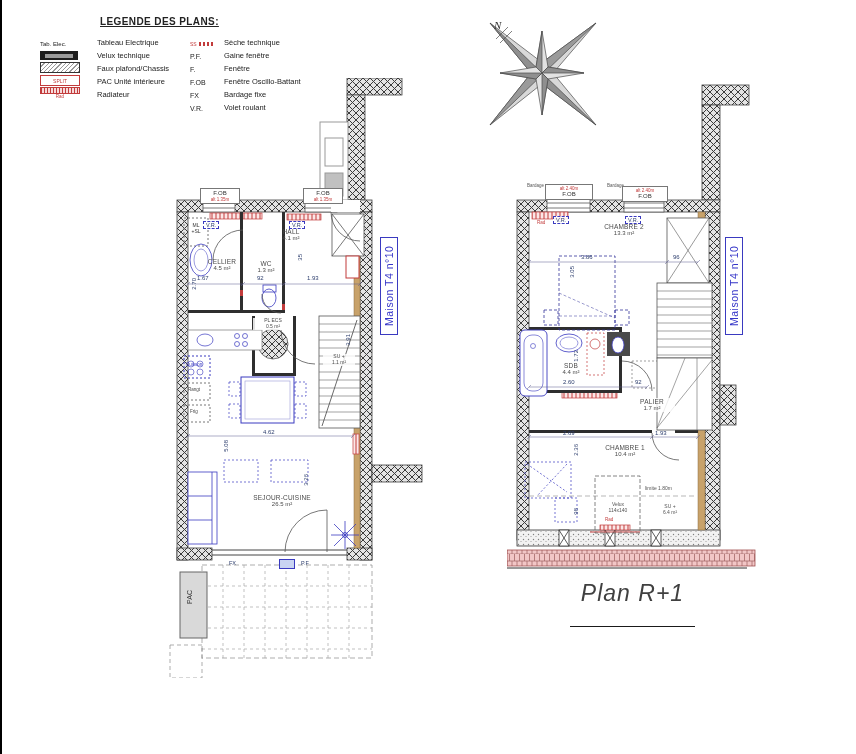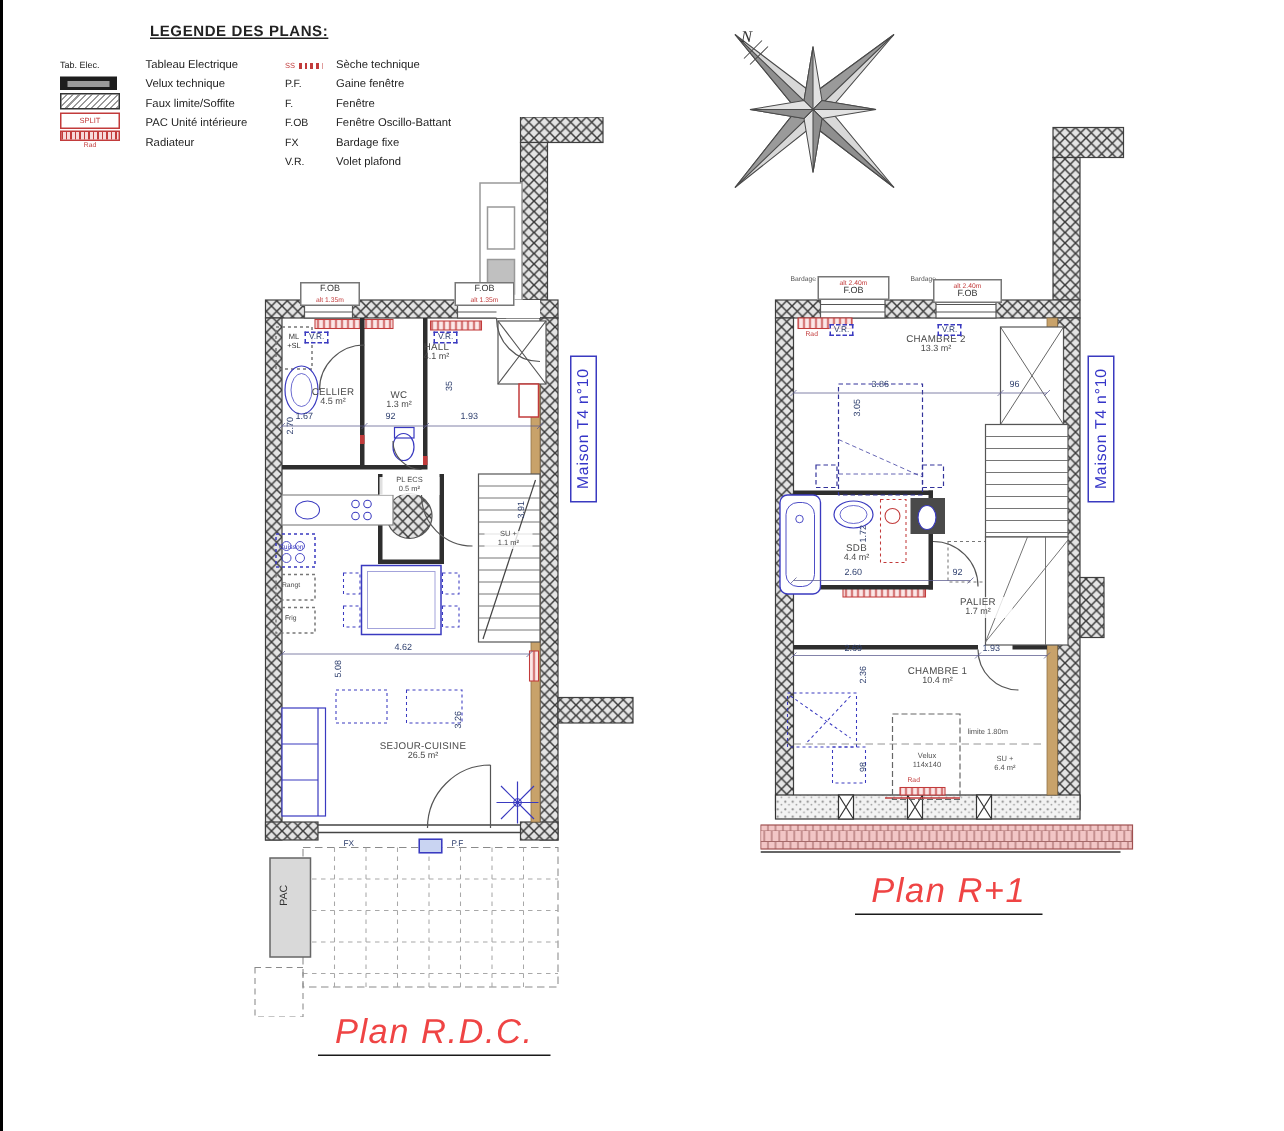--- a/index.html
+++ b/index.html
@@ -12,21 +12,21 @@
   .red{color:#c23b3b}
   .blue{color:#3a3ac0}
   .roomlbl{position:absolute;text-align:center;color:#4a4a4a;line-height:1.15}
   .rname{font-size:6.5px;letter-spacing:.2px}
   .rarea{font-size:6px}
   .sm{font-size:5px}
   .winlabel{position:absolute;background:#fff;border:1px solid #777;text-align:center;line-height:1.15;padding:1px 1px;z-index:4}
   .winlabel .fob{font-size:6px;color:#333}
   .winlabel .alt{font-size:4.5px;color:#c23b3b}
   .vrlabel{position:absolute;border:1px dashed #3a3ac0;color:#2e3f6e;font-size:5.5px;padding:0 2px;background:rgba(255,255,255,.85);z-index:4}
-  .plantitle{position:absolute;font-style:italic;font-size:23px;color:#ef4444;text-align:center;letter-spacing:1px;border-bottom:1.5px solid #1a1a1a;padding-bottom:2px}
+  .plantitle{position:absolute;font-style:italic;font-size:23px;color:#404040;text-align:center;letter-spacing:1px;border-bottom:1.5px solid #1a1a1a;padding-bottom:19px}
   .maison{position:absolute;border:1px solid #3a3ac0;color:#3535c8;background:#fff;
           writing-mode:vertical-rl;transform:rotate(180deg);font-size:10.5px;padding:5px 2px;letter-spacing:.5px;text-align:center;z-index:5}
   .plan{position:absolute}
   .plan svg{position:absolute;left:0;top:0}
   
   .legend{position:absolute;left:38px;top:16px;width:310px;color:#222}
   .ltitle{font-size:10px;font-weight:bold;text-decoration:underline;letter-spacing:.4px;margin:0 0 7px 60px}
   .lcols{display:flex}
   .lcol-l{width:150px}
   .lcol-r{width:160px}
@@ -92,21 +92,21 @@
               <span class="sym-gaine">
                 <i></i>
               </span>
             </span>
           <span class="llbl">Velux technique</span>
         </div>
         <div class="lrow">
           <span class="symcell">
               <span class="sym-soffite"></span>
             </span>
-          <span class="llbl">Faux limite/Soffite</span>
+          <span class="llbl">Faux plafond/Chassis</span>
         </div>
         <div class="lrow">
           <span class="symcell">
               <span class="sym-split">SPLIT</span>
             </span>
           <span class="llbl">PAC Unité intérieure</span>
         </div>
         <div class="lrow">
           <span class="symcell">
               <span class="sym-radwrap">
@@ -138,21 +138,21 @@
         <div class="lrow">
           <span class="labbr">F.OB</span>
           <span class="llbl">Fenêtre Oscillo-Battant</span>
         </div>
         <div class="lrow">
           <span class="labbr">FX</span>
           <span class="llbl">Bardage fixe</span>
         </div>
         <div class="lrow">
           <span class="labbr">V.R.</span>
-          <span class="llbl">Volet plafond</span>
+          <span class="llbl">Volet roulant</span>
         </div>
       </div>
     </div>
   </div>
 
   <svg class="abs" style="left:482px;top:15px" width="118" height="118" viewBox="0 0 118 118">
     <g stroke="#4a4a4a" stroke-width=".7">
       <polygon points="6,8 64,52 112,110 52,64" fill="#d8d8d8"></polygon>
       <polygon points="6,8 52,64 112,110" fill="#8f8f8f"></polygon>
       <polygon points="112,8 64,64 6,110 52,52" fill="#d8d8d8"></polygon>
@@ -526,16 +526,15 @@
     <span class="t" style="left:138px;top:408px;font-size:5px;color:#555">limite 1.80m</span>
     <div class="roomlbl" style="left:148px;top:426px;width:30px;color:#555">
       <div class="sm">SU +</div>
         <div class="sm">6.4 m²</div>
     </div>
     <span class="t red" style="left:98px;top:440px;font-size:4.5px">Rad</span>
   </div>
 
   <div class="maison" style="left:378px;top:237px;height:86px">Maison T4 n°10</div>
   <div class="maison" style="left:723px;top:237px;height:86px">Maison T4 n°10</div>
-  <div class="plantitle" style="left:210px;top:674px;width:155px">Plan R.D.C.</div>
   <div class="plantitle" style="left:568px;top:580px;width:125px">Plan R+1</div>
 
 </div>
 
 </body></html>

